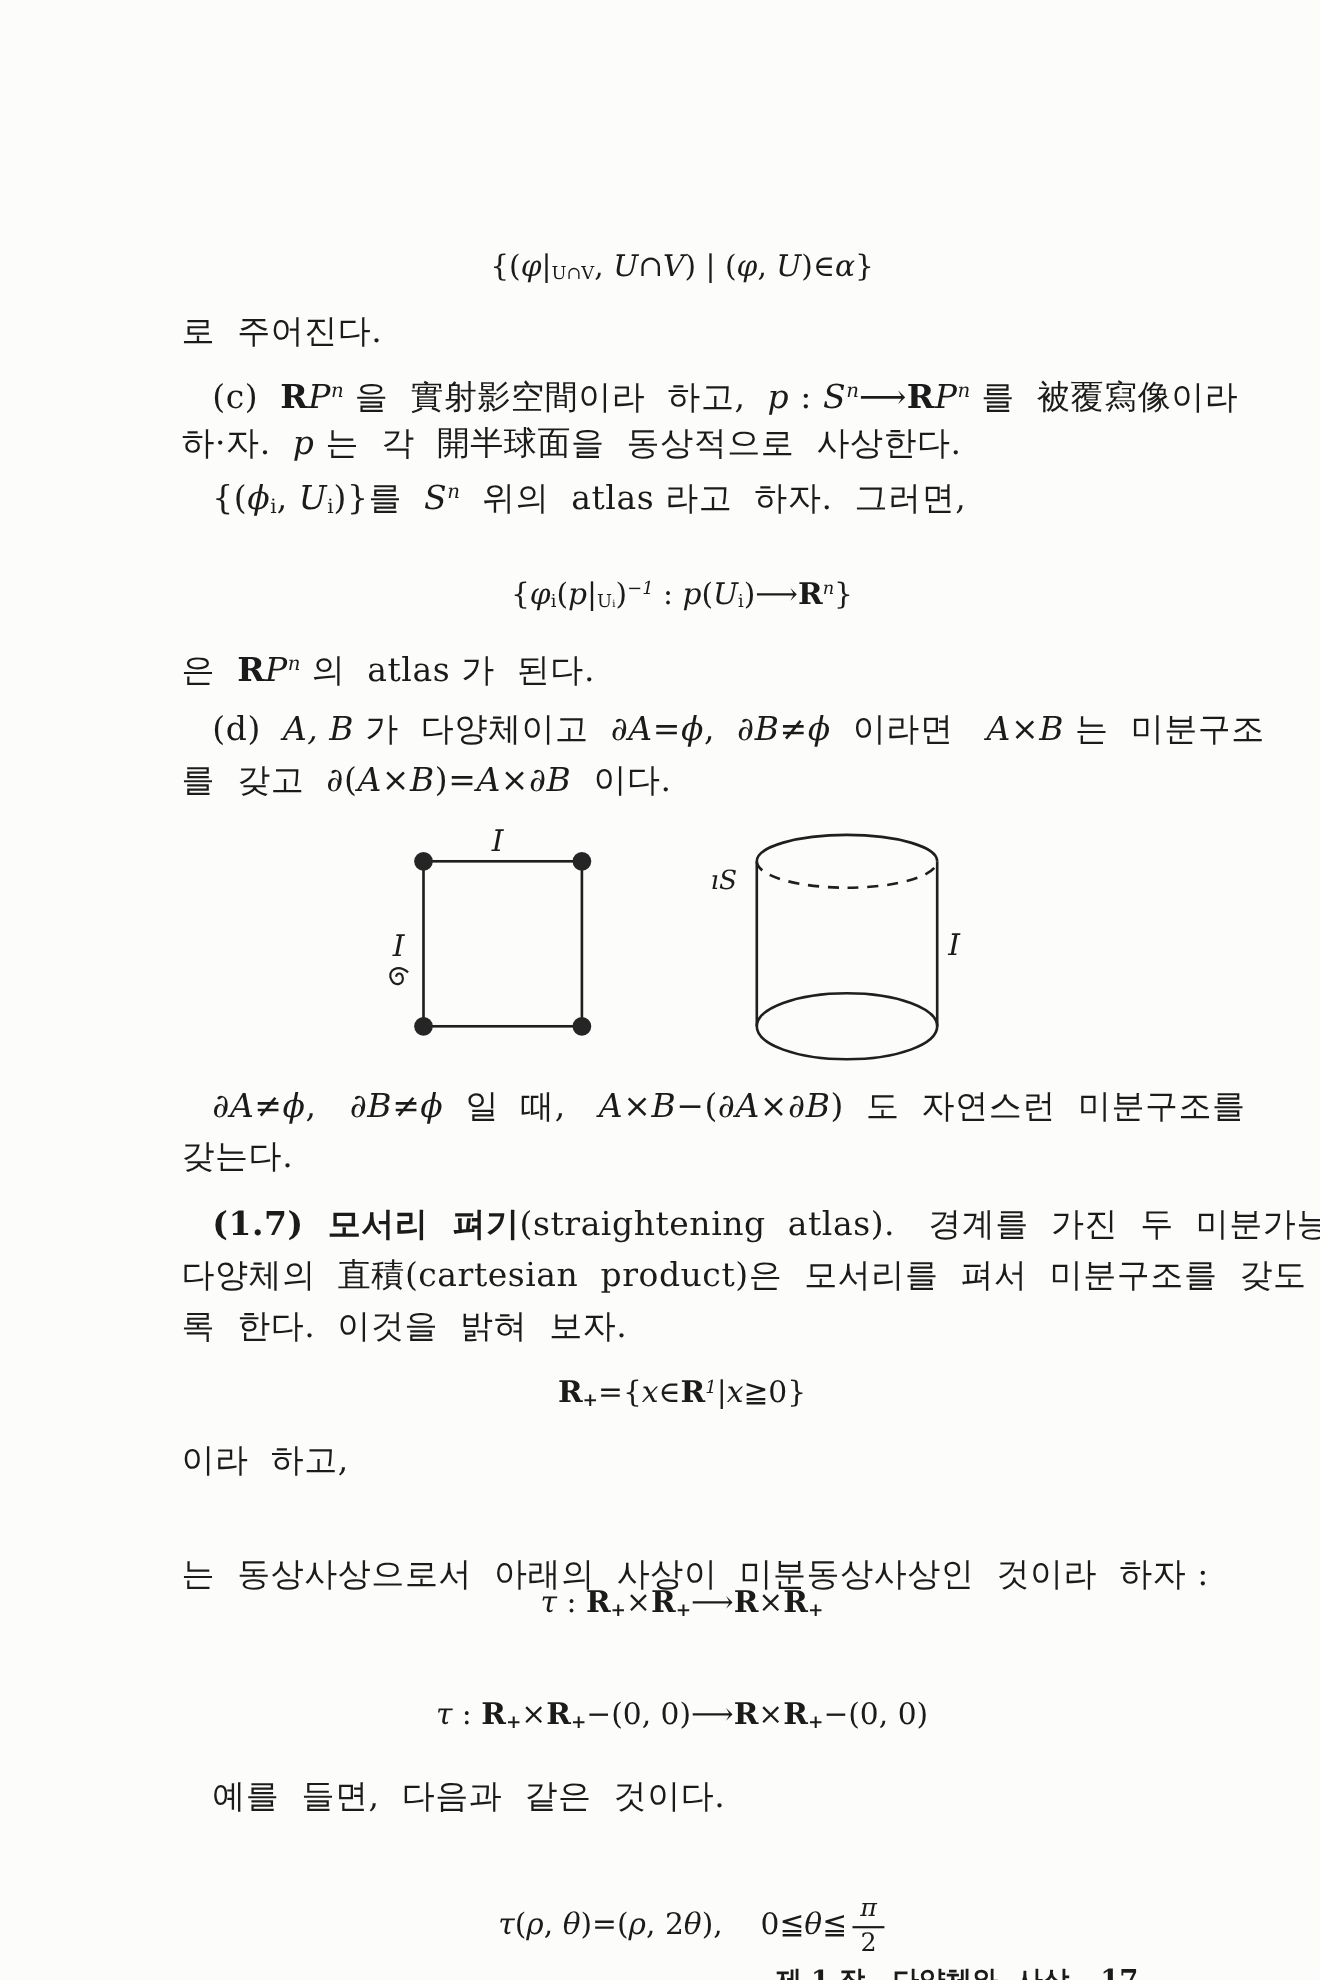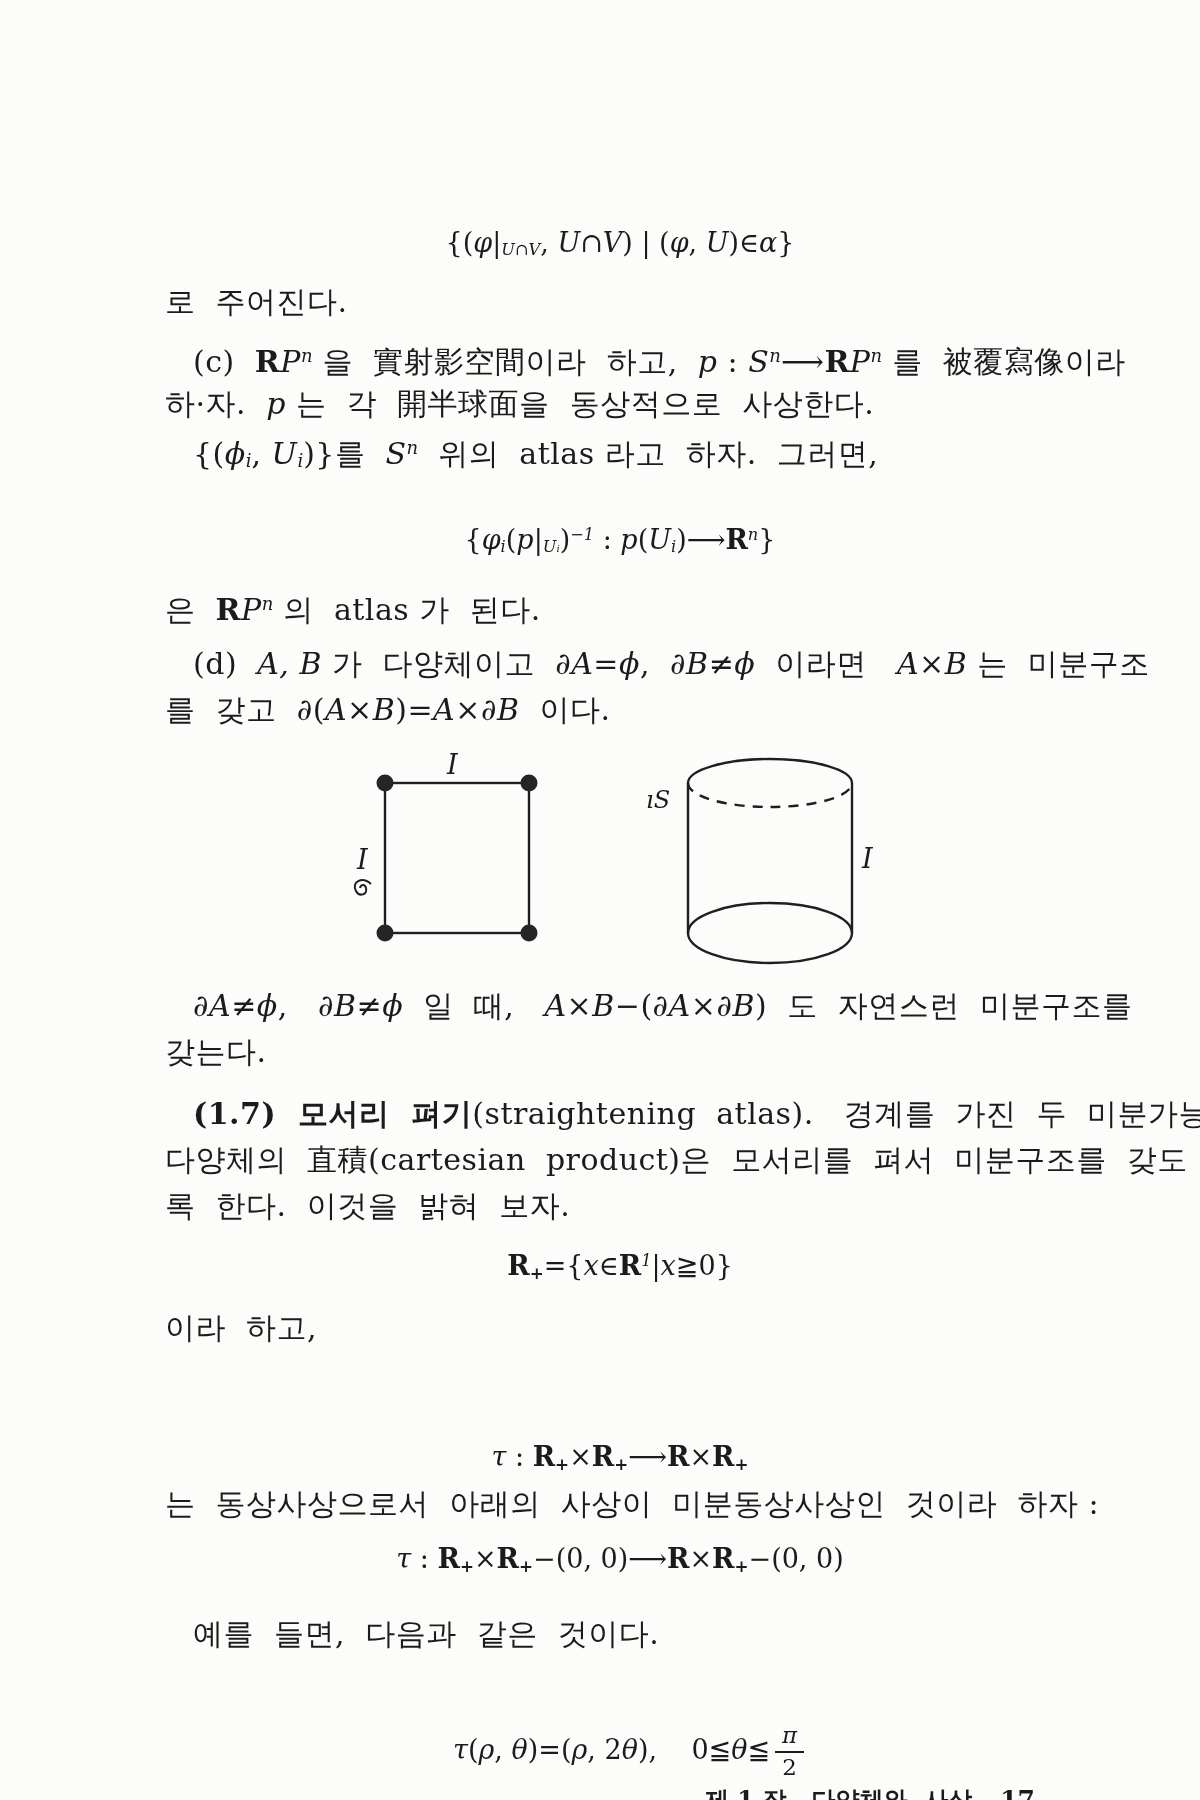--- a/index.html
+++ b/index.html
@@ -22,21 +22,21 @@
     position:absolute;
     left:150px;width:940px;
     text-align:center;
     font-size:27px;
     line-height:42px;
     white-space:pre;
   }
   .g-m{font-style:italic;}
   .g-b{font-weight:bold;}
   .g-p{font-style:italic;font-size:0.60em;vertical-align:0.55em;letter-spacing:0;}
-  .g-s{font-style:italic;font-size:0.60em;vertical-align:-0.18em;letter-spacing:0;}
+  .g-s{font-size:0.60em;vertical-align:-0.18em;letter-spacing:0;}
   .g-u{font-size:0.62em;vertical-align:-0.22em;font-weight:bold;}
   .frac{
     display:inline-block;
     vertical-align:middle;
     text-align:center;
     line-height:1;
     margin-left:5px;
   }
   .frac .num{display:block;font-style:italic;font-size:23px;padding:0 7px 4px;}
   .frac .den{display:block;font-size:23px;border-top:2.5px solid #1b1b1b;padding:3px 7px 0;}
@@ -108,21 +108,21 @@
 <div class="line" style="top:1094px;left:193px"><span class="g-b">(1.7)  모서리  펴기</span><span class="g-r">(straightening  atlas).   경계를  가진  두  미분가능</span></div>
 <div class="line" style="top:1140px;left:165px"><span class="g-r">다양체의  直積(cartesian  product)은  모서리를  펴서  미분구조를  갖도</span></div>
 <div class="line" style="top:1186px;left:165px"><span class="g-r">록  한다.  이것을  밝혀  보자.</span></div>
 
 <div class="formula" style="top:1240px"><span class="g-b">R</span><span class="g-u">+</span><span class="g-r">={</span><span class="g-m">x</span><span class="g-r">∈</span><span class="g-b">R</span><span class="g-p">1</span><span class="g-r">|</span><span class="g-m">x</span><span class="g-r">≧0}</span></div>
 
 <div class="line" style="top:1308px;left:165px"><span class="g-r">이라  하고,</span></div>
 
 <div class="formula" style="top:1436px"><span class="g-m">τ</span><span class="g-r"> : </span><span class="g-b">R</span><span class="g-u">+</span><span class="g-r">×</span><span class="g-b">R</span><span class="g-u">+</span><span class="g-r">⟶</span><span class="g-b">R</span><span class="g-r">×</span><span class="g-b">R</span><span class="g-u">+</span></div>
 
-<div class="line" style="top:1484px;left:165px"><span class="g-r">는  동상사상으로서  아래의  사상이  미분동상사상인  것이라  하자 :</span></div>
+<div class="line" style="top:1412px;left:165px"><span class="g-r">는  동상사상으로서  아래의  사상이  미분동상사상인  것이라  하자 :</span></div>
 
 <div class="formula" style="top:1538px"><span class="g-m">τ</span><span class="g-r"> : </span><span class="g-b">R</span><span class="g-u">+</span><span class="g-r">×</span><span class="g-b">R</span><span class="g-u">+</span><span class="g-r">−(0, 0)⟶</span><span class="g-b">R</span><span class="g-r">×</span><span class="g-b">R</span><span class="g-u">+</span><span class="g-r">−(0, 0)</span></div>
 
 <div class="line" style="top:1614px;left:193px"><span class="g-r">예를  들면,  다음과  같은  것이다.</span></div>
 
 <div class="formula" style="top:1682px">
   <span><span class="g-m">τ</span><span class="g-r">(</span><span class="g-m">ρ</span><span class="g-r">, </span><span class="g-m">θ</span><span class="g-r">)=(</span><span class="g-m">ρ</span><span class="g-r">, 2</span><span class="g-m">θ</span><span class="g-r">),    0≦</span><span class="g-m">θ</span><span class="g-r">≦</span></span><span class="frac"><span class="num">π</span><span class="den">2</span></span>
 </div>
 
 <div class="footer">

